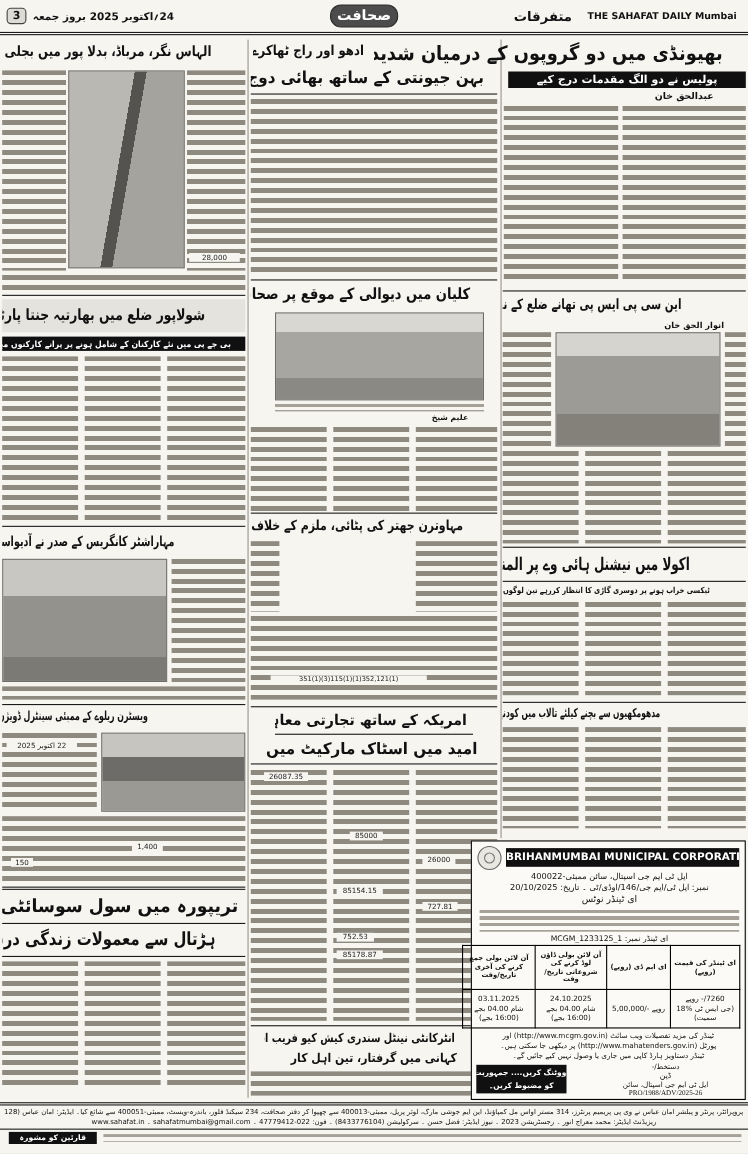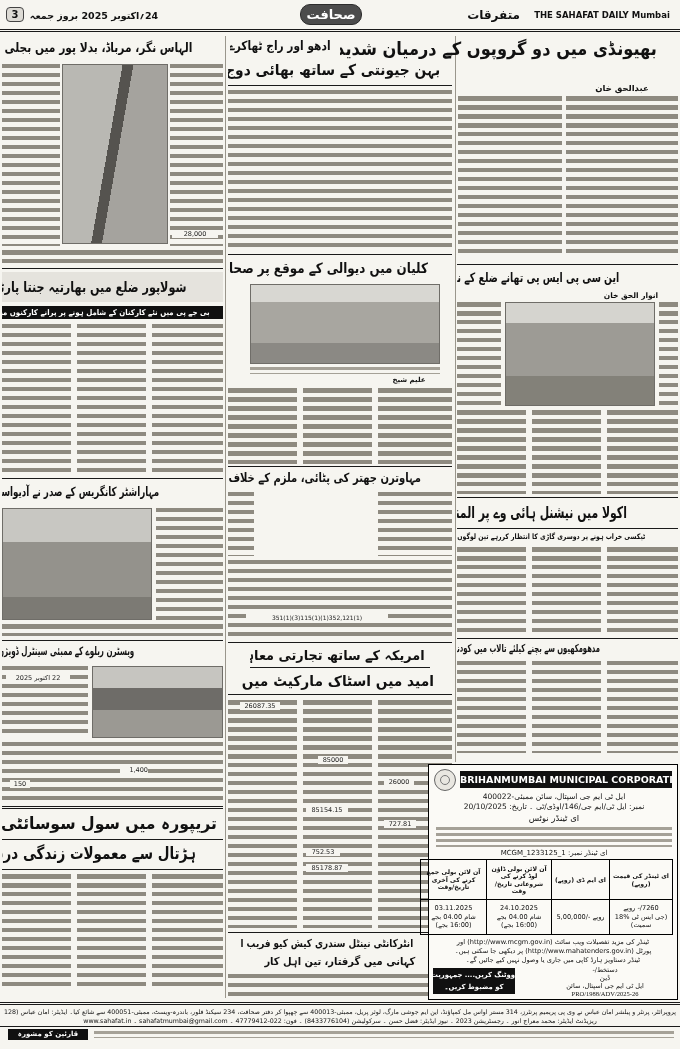--- a/index.html
+++ b/index.html
@@ -34,20 +34,21 @@
   <div class="abs byl" style="left:28px;top:9px;width:132px;height:13px;font-size:9.5px;line-height:13px;">24؍اکتوبر 2025 بروز جمعہ</div>
   <div class="abs" style="left:300px;top:4px;width:62px;height:21px;background:#4c4c4c;border:1px solid #2c2c2c;border-radius:10px;color:#fff;font-weight:bold;font-size:13px;text-align:center;line-height:20px;">صحافت</div>
   <div class="abs byl" style="left:462px;top:8px;width:58px;height:15px;font-size:12px;line-height:15px;text-align:right;">متفرقات</div>
   <div class="abs small-c ltr" style="left:528px;top:9px;width:148px;height:13px;font-size:8.5px;font-weight:bold;line-height:13px;">THE SAHAFAT DAILY Mumbai</div>
   <div class="abs rule2" style="left:0px;top:29px;width:680px;"></div>
 
   <div class="abs vline" style="left:225px;top:36px;height:962px;"></div>
   <div class="abs vline" style="left:455px;top:36px;height:726px;"></div>
 
   <div class="abs hl" style="left:340px;top:36px;width:338px;height:26px;font-size:18px;line-height:26px;"><span class="sqz" style="transform:scaleX(.9);">بھیونڈی میں دو گروپوں کے درمیان شدید مار پیٹ</span></div>
+  <div class="abs bar" style="left:462px;top:65px;width:216px;height:15px;font-size:10px;line-height:15px;">پولیس نے دو الگ مقدمات درج کیے</div>
   <div class="abs byl" style="left:568px;top:83px;width:108px;height:11px;font-size:8.5px;line-height:11px;">عبدالحق خان</div>
   <div class="abs stx" style="left:458px;top:96px;width:104px;height:162px;"></div>
   <div class="abs stx" style="left:566px;top:96px;width:112px;height:162px;"></div>
 
   <div class="abs hl" style="left:230px;top:36px;width:115px;height:19px;font-size:12.5px;line-height:19px;"><span class="sqz" style="transform:scaleX(.85);">ادھو اور راج ٹھاکرے کا ایک ساتھ</span></div>
   <div class="abs hl" style="left:228px;top:58px;width:224px;height:24px;font-size:15px;line-height:24px;"><span class="sqz" style="transform:scaleX(.92);">بہن جیونتی کے ساتھ بھائی دوج کا جشن</span></div>
   <div class="abs rule" style="left:228px;top:85px;width:224px;"></div>
   <div class="abs stx" style="left:228px;top:90px;width:224px;height:160px;"></div>
 
   <div class="abs hl" style="left:2px;top:38px;width:221px;height:20px;font-size:13px;line-height:20px;"><span class="sqz" style="transform:scaleX(.82);">الہاس نگر، مرباڈ، بدلا پور میں بجلی کی سپلائی بحال</span></div>
@@ -109,21 +110,21 @@
   <div class="abs stx" style="left:457px;top:661px;width:69px;height:92px;"></div>
   <div class="abs stx" style="left:532px;top:661px;width:69px;height:92px;"></div>
   <div class="abs stx" style="left:607px;top:661px;width:71px;height:92px;"></div>
 
   <div class="abs rule" style="left:2px;top:640px;width:221px;"></div>
   <div class="abs hl" style="left:2px;top:643px;width:221px;height:17px;font-size:11.5px;line-height:17px;"><span class="sqz" style="transform:scaleX(.62);">ویسٹرن ریلوے کے ممبئی سینٹرل ڈویژن نے تاریخی 100٪ وقت کی پابندی حاصل کی</span></div>
   <div class="abs photo" style="left:92px;top:666px;width:131px;height:72px;background:linear-gradient(180deg,#c6c5c0 0 30%,#6e6c68 30% 62%,#9b9993 62%);"></div>
   <div class="abs stx" style="left:2px;top:666px;width:86px;height:72px;"></div>
   <div class="abs chip" style="left:6px;top:674px;width:64px;height:8px;direction:rtl;">22 اکتوبر 2025</div>
   <div class="abs stx" style="left:2px;top:742px;width:221px;height:60px;"></div>
-  <div class="abs chip" style="left:120px;top:766px;width:28px;height:8px;text-align:right;">1,400</div>
+  <div class="abs chip" style="left:120px;top:766px;width:28px;height:8px;">1,400</div>
   <div class="abs chip" style="left:10px;top:780px;width:20px;height:8px;">150</div>
 
   <div class="abs rule2" style="left:2px;top:806px;width:221px;"></div>
   <div class="abs hl" style="left:2px;top:812px;width:221px;height:24px;font-size:16.5px;line-height:24px;"><span class="sqz" style="transform:scaleX(.95);">تریپورہ میں سول سوسائٹی کی</span></div>
   <div class="abs rule" style="left:2px;top:839px;width:221px;"></div>
   <div class="abs hl" style="left:2px;top:842px;width:221px;height:24px;font-size:16.5px;line-height:24px;"><span class="sqz" style="transform:scaleX(.82);">ہڑتال سے معمولات زندگی درہم برہم</span></div>
   <div class="abs rule" style="left:2px;top:869px;width:221px;"></div>
   <div class="abs stx" style="left:2px;top:874px;width:69px;height:114px;"></div>
   <div class="abs stx" style="left:77px;top:874px;width:69px;height:114px;"></div>
   <div class="abs stx" style="left:152px;top:874px;width:71px;height:114px;"></div>

